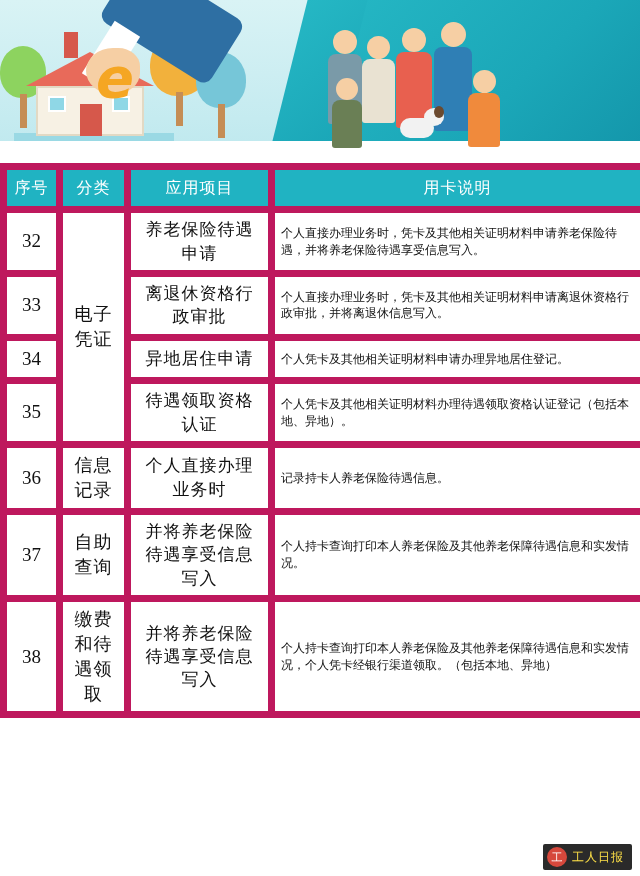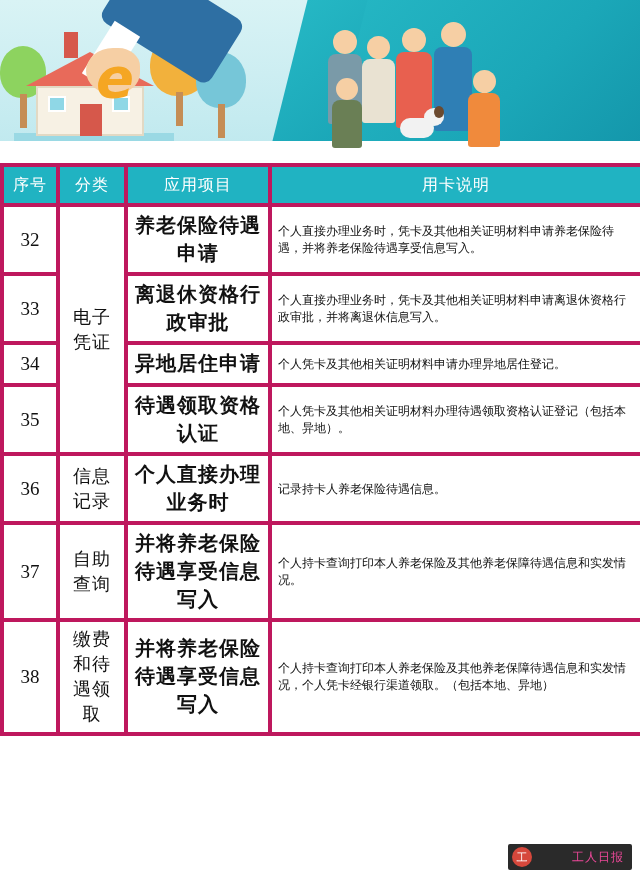--- a/index.html
+++ b/index.html
@@ -191,40 +191,40 @@
     border-collapse: collapse;
     width: 640px;
     table-layout: fixed;
   }
   col.c1 { width: 56px; }
   col.c2 { width: 68px; }
   col.c3 { width: 144px; }
   col.c4 { width: 372px; }
 
   th, td {
-    border: 4px solid #be185d;
+    border: 7px solid #be185d;
     vertical-align: middle;
     padding: 5px 6px;
     font-size: 17px;
     line-height: 1.38;
     color: #111111;
     font-family: "Liberation Serif", serif;
   }
   thead th {
     background: #20b3c2;
     color: #ffffff;
     font-weight: normal;
     font-size: 16px;
     text-align: center;
     padding: 7px 4px;
     letter-spacing: 1px;
   }
   td.num { text-align: center; font-size: 19px; }
   td.cat { text-align: center; font-size: 18px; letter-spacing: 1px; }
-  td.item { text-align: center; font-size: 20px; letter-spacing: 1px; font-weight: bold; }
+  td.item { text-align: center; font-size: 17px; letter-spacing: 1px; }
   td.desc { text-align: left; font-size: 12px; letter-spacing: 0px; }
 
   
   .footer-badge {
     position: absolute;
     right: 8px; bottom: 6px;
     display: flex; align-items: center;
     background: #2a2a2a;
     padding: 3px 8px 3px 4px;
     border-radius: 2px;
@@ -232,24 +232,23 @@
   }
   .footer-badge .circle {
     width: 20px; height: 20px; border-radius: 50%;
     background: #d6483c;
     color: #ffffff; font-size: 11px;
     display: flex; align-items: center; justify-content: center;
     margin-right: 5px;
     font-family: "DejaVu Sans", sans-serif;
   }
   .footer-badge .btxt {
-    color: #ec4899; font-size: 12px;
+    color: #fde047; font-size: 12px;
     font-family: "DejaVu Sans", sans-serif;
     letter-spacing: 1px;
-    margin-left: 35px;
   }
 </style>
 </head>
 <body>
 
 <div class="banner">
   <div class="banner-teal-block"></div>
 
   <div class="tree t1">
     <div class="crown"></div>

